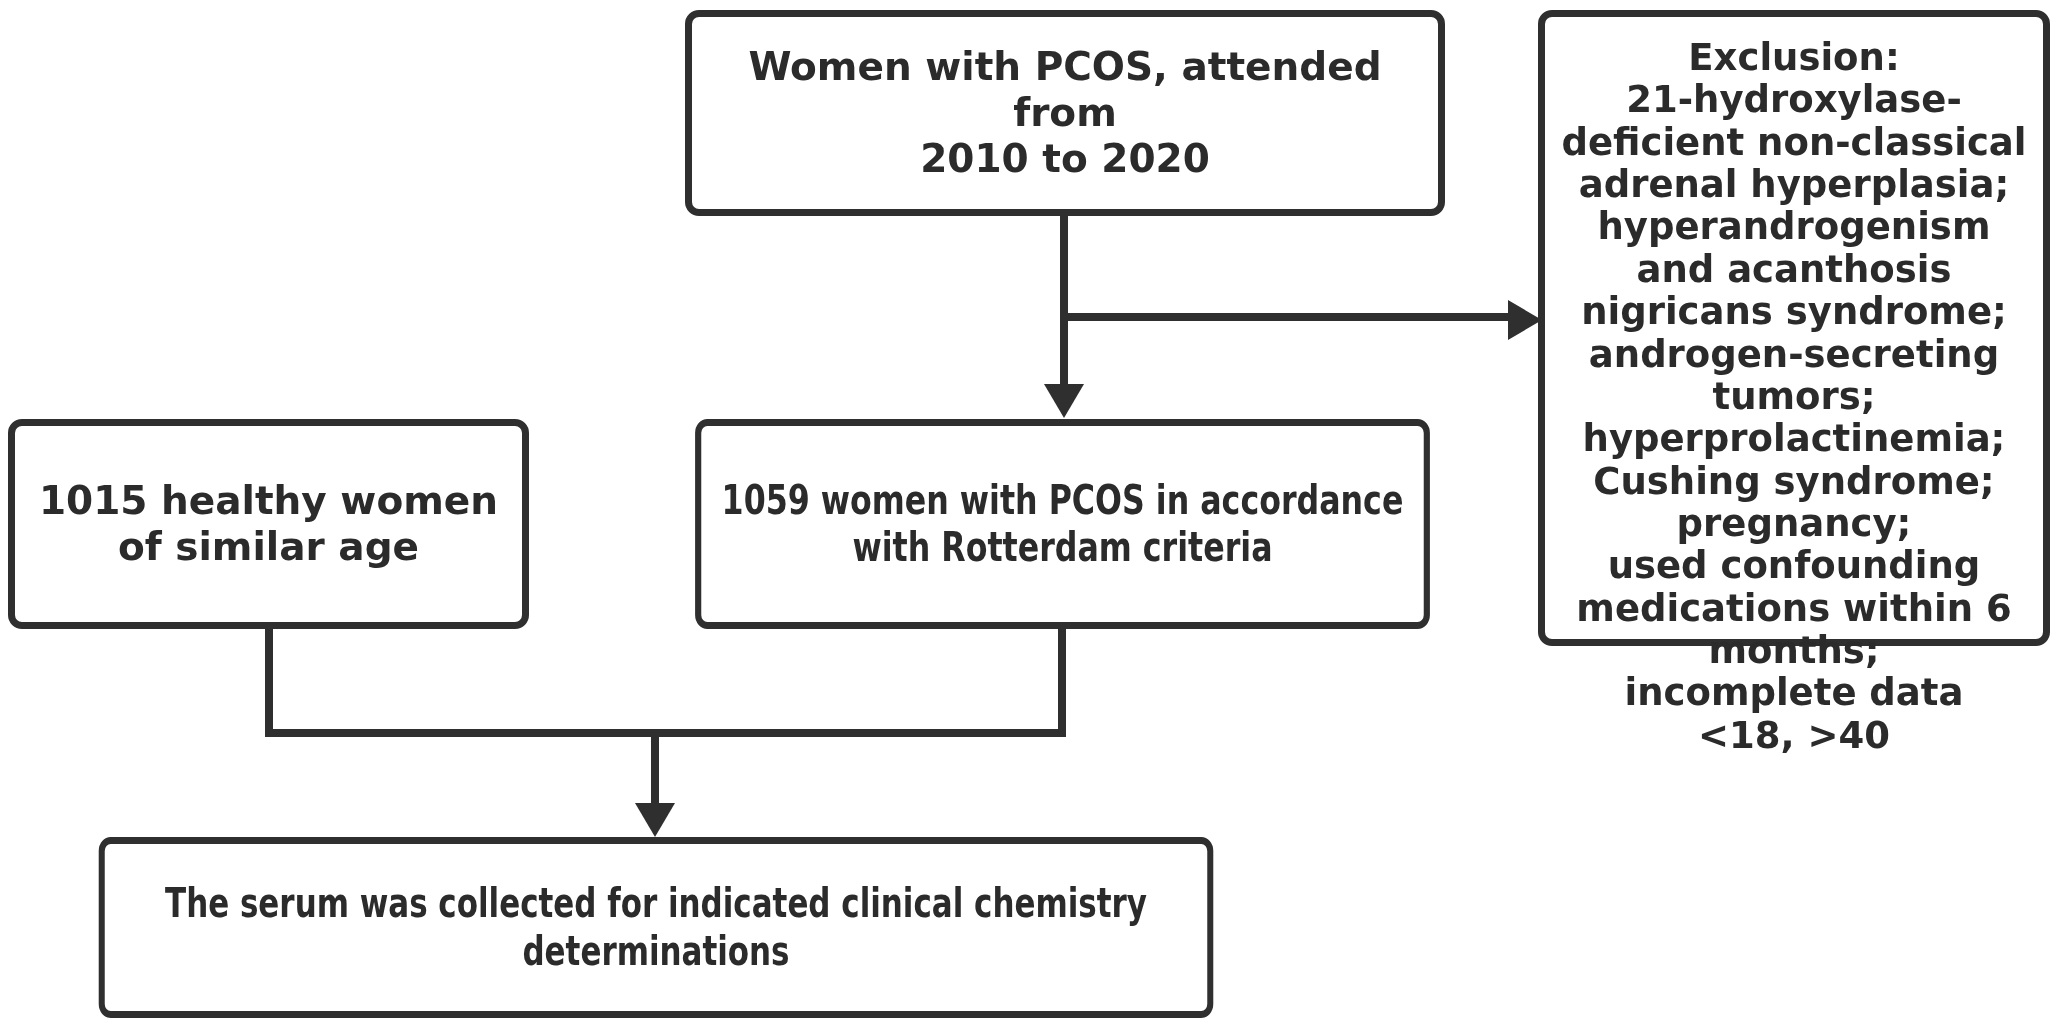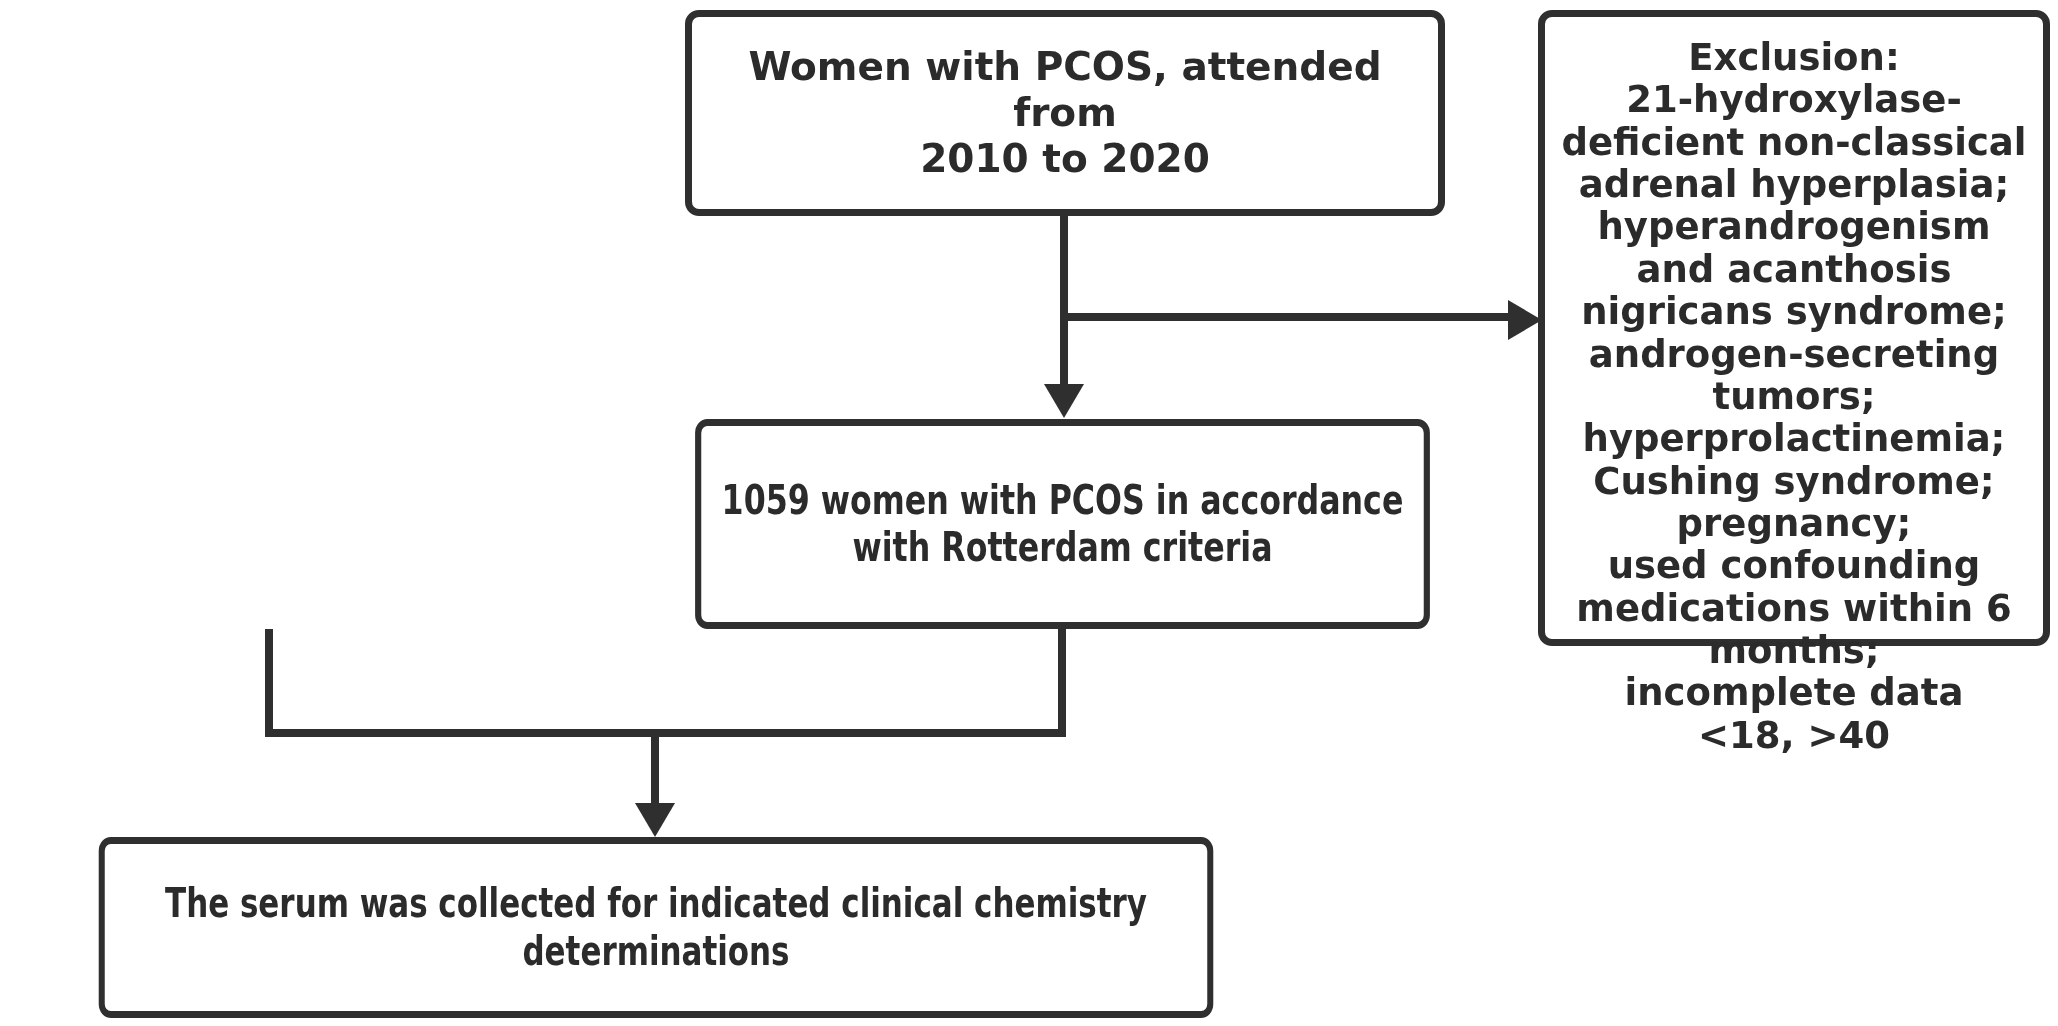--- a/index.html
+++ b/index.html
@@ -139,20 +139,22 @@
 tumors;
 hyperprolactinemia;
 Cushing syndrome;
 pregnancy;
 used confounding
 medications within 6
 months;
 incomplete data
 &lt;18,  &gt;40</div>
 
+  <div class="node" id="node-healthy">1015 healthy women
+of similar age</div>
 
   <div class="node" id="node-rotterdam">1059 women with PCOS in accordance
 with Rotterdam criteria</div>
 
   <div class="node" id="node-serum">The serum was collected for indicated clinical chemistry
 determinations</div>
 
   <div class="conn vline" id="conn-top-trunk"></div>
 
   <div class="conn hline" id="conn-excl-h"></div>

